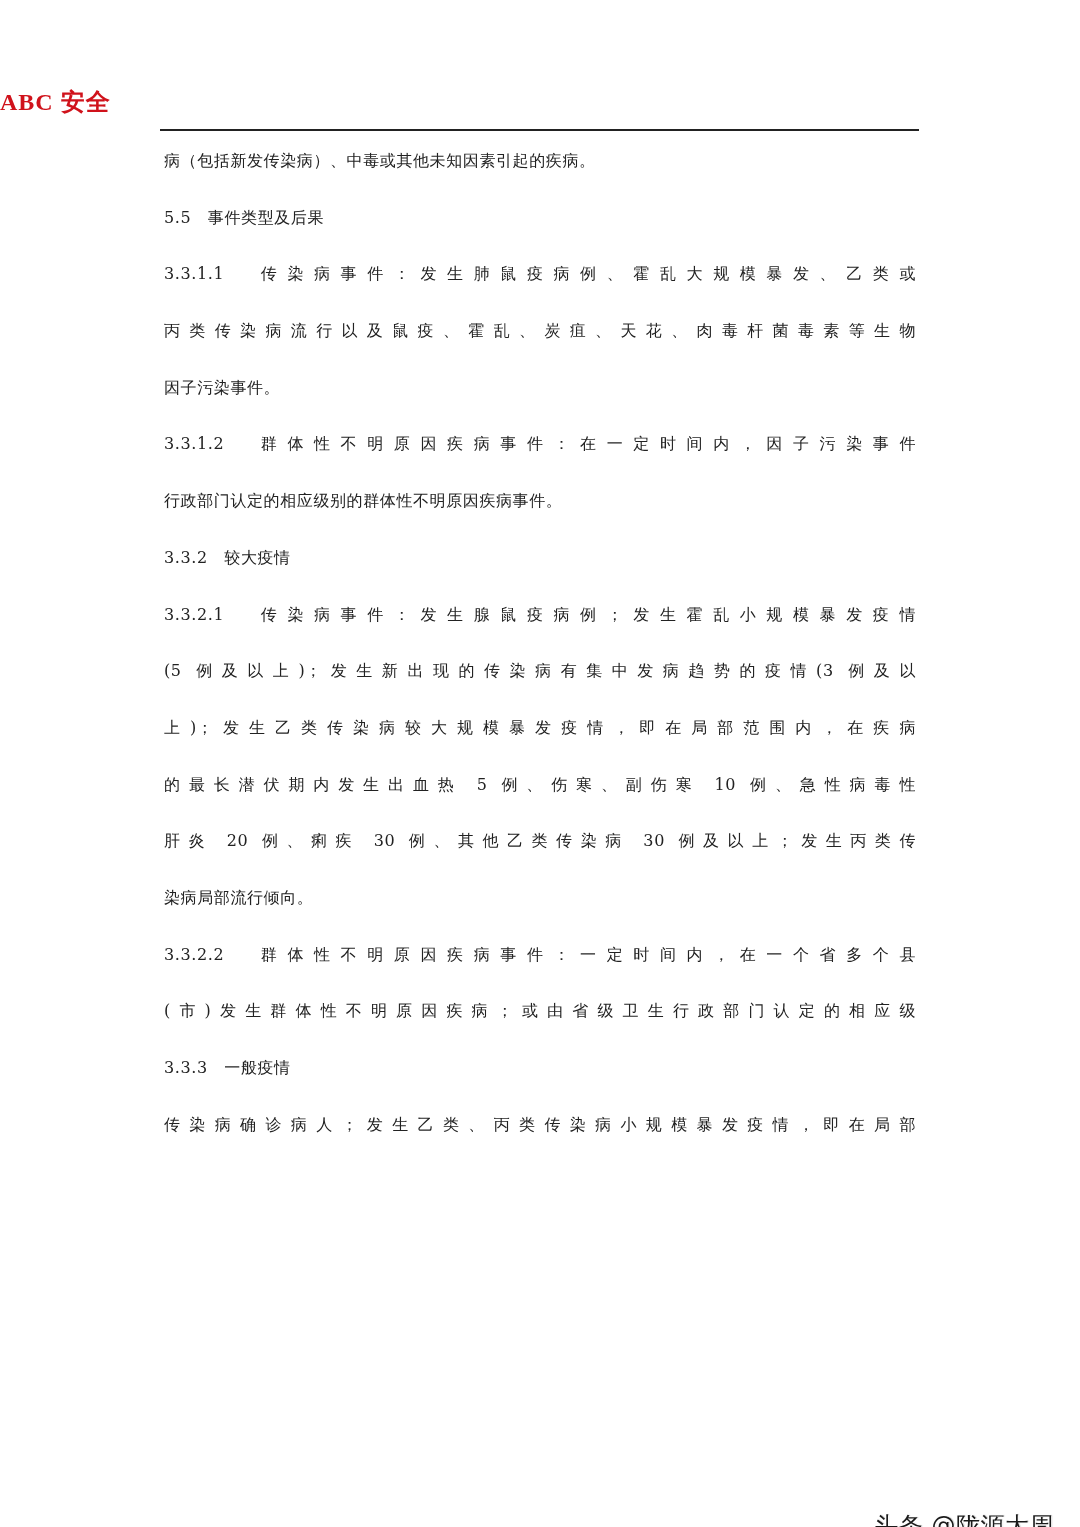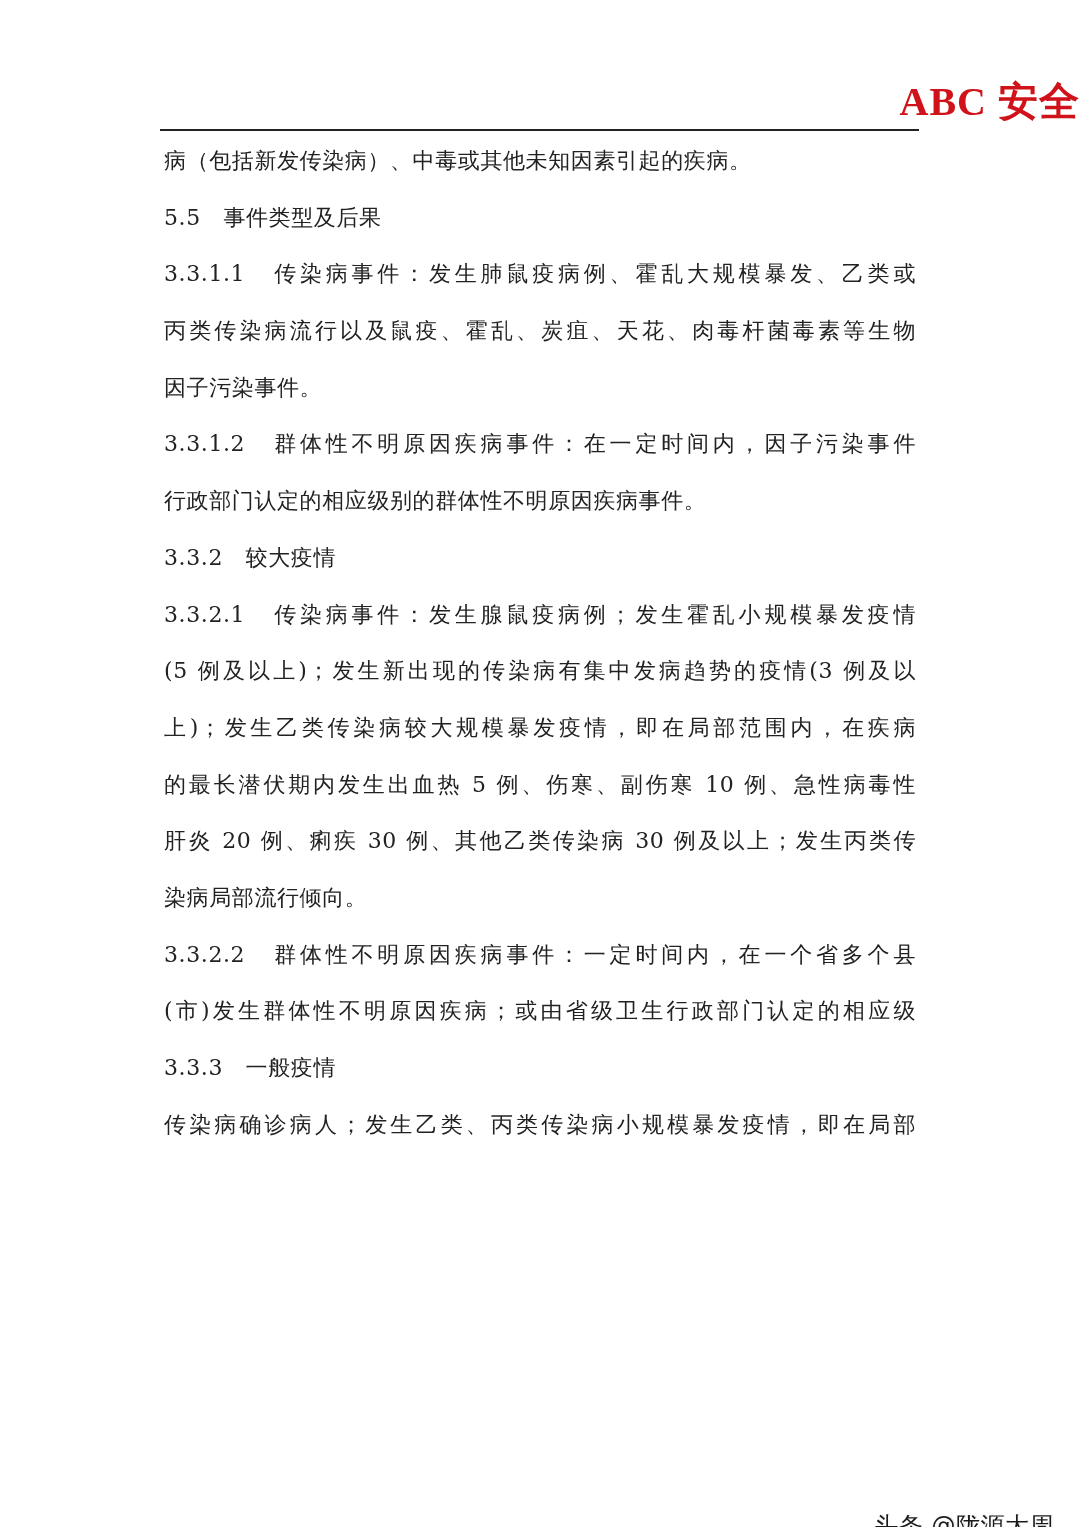--- a/index.html
+++ b/index.html
@@ -9,24 +9,24 @@
       background: #ffffff;
       position: relative;
       overflow: hidden;
       font-family: "DejaVu Serif", "Liberation Serif", serif;
       color: #222222;
     }
     .header-title {
       position: absolute;
       left: 0; right: 0;
       top: 80px;
-      text-align: right;
+      text-align: left;
       font-family: "Liberation Serif", "DejaVu Serif", serif;
       font-weight: bold;
-      font-size: 40px;
+      font-size: 24px;
       line-height: 44px;
       color: #d0121b;
       letter-spacing: 1px;
     }
     .header-rule {
       position: absolute;
       left: 160px;
       width: 759px;
       top: 129px;
       height: 2px;
@@ -34,21 +34,21 @@
     }
     .body-text {
       position: absolute;
       left: 164px;
       top: 138px;
       width: 760px;
     }
     .line {
       height: 56.7px;
       line-height: 46px;
-      font-size: 22px;
+      font-size: 16px;
       white-space: nowrap;
       letter-spacing: 0.6px;
     }
     .line.justify { text-align-last: justify; text-align: justify; width: 752px; }
     .watermark {
       position: absolute;
       right: 26px;
       top: 1470px;
       font-family: "DejaVu Sans", "Liberation Sans", sans-serif;
       font-size: 24px;

